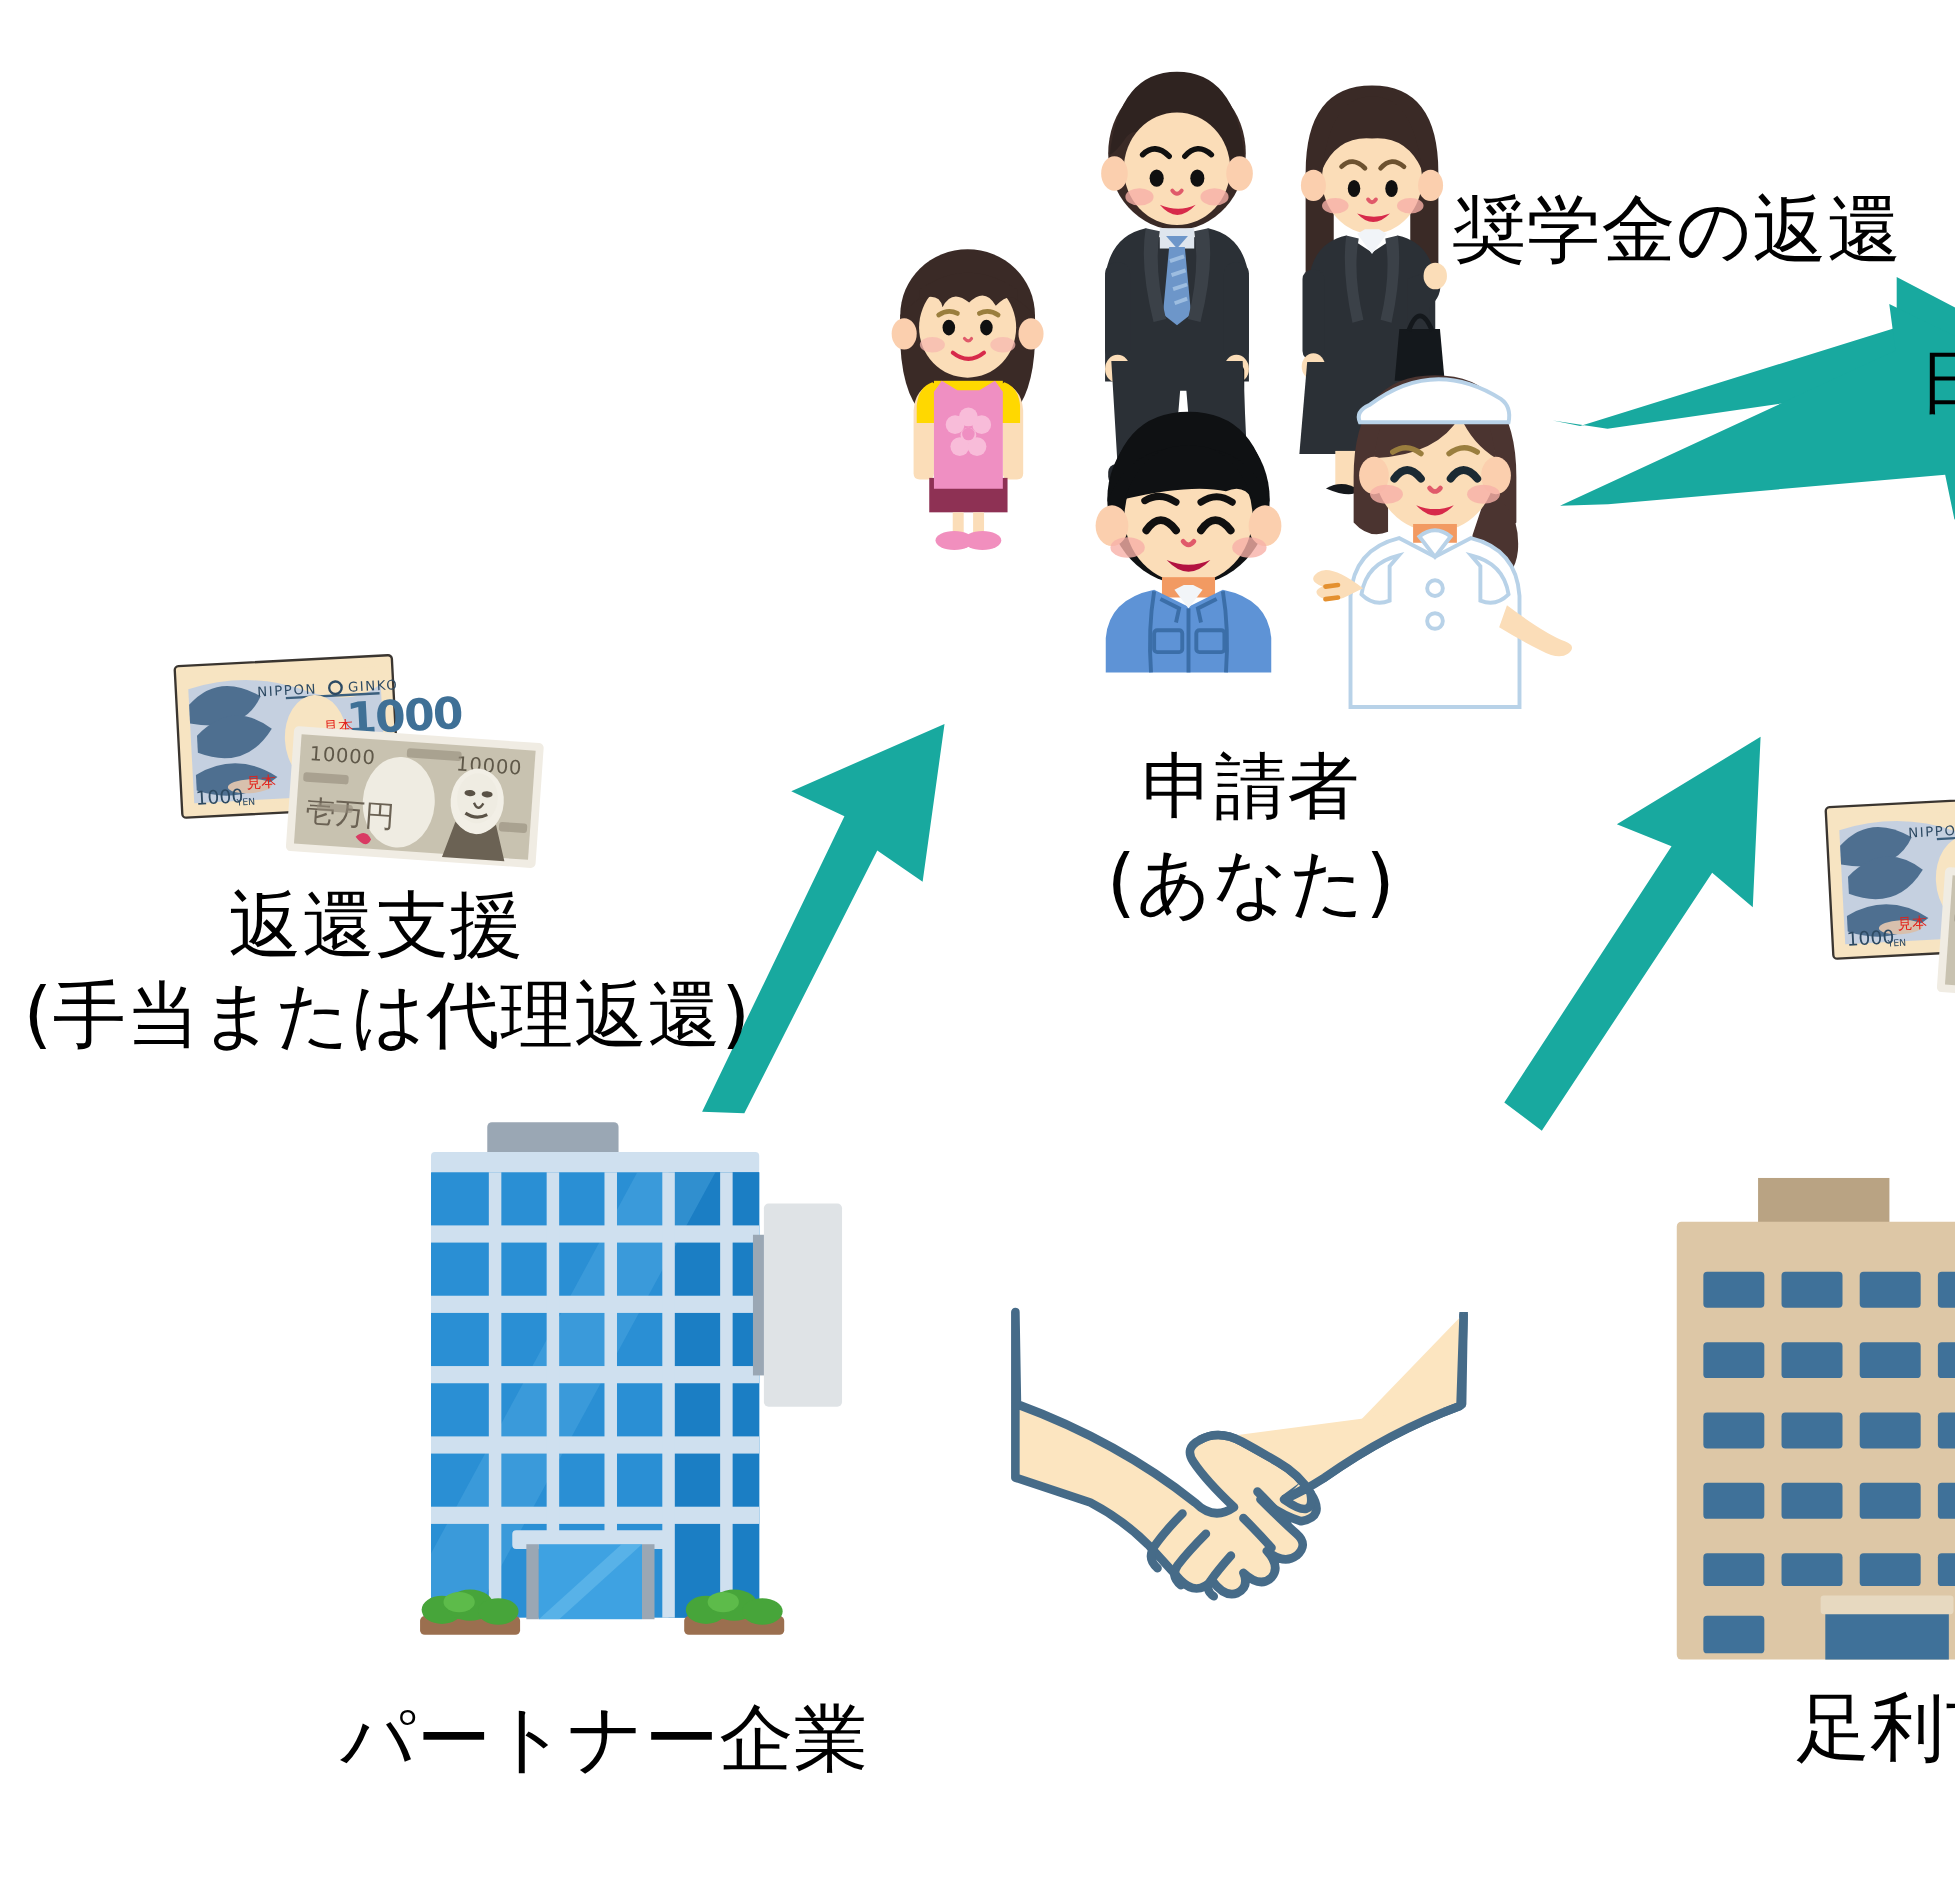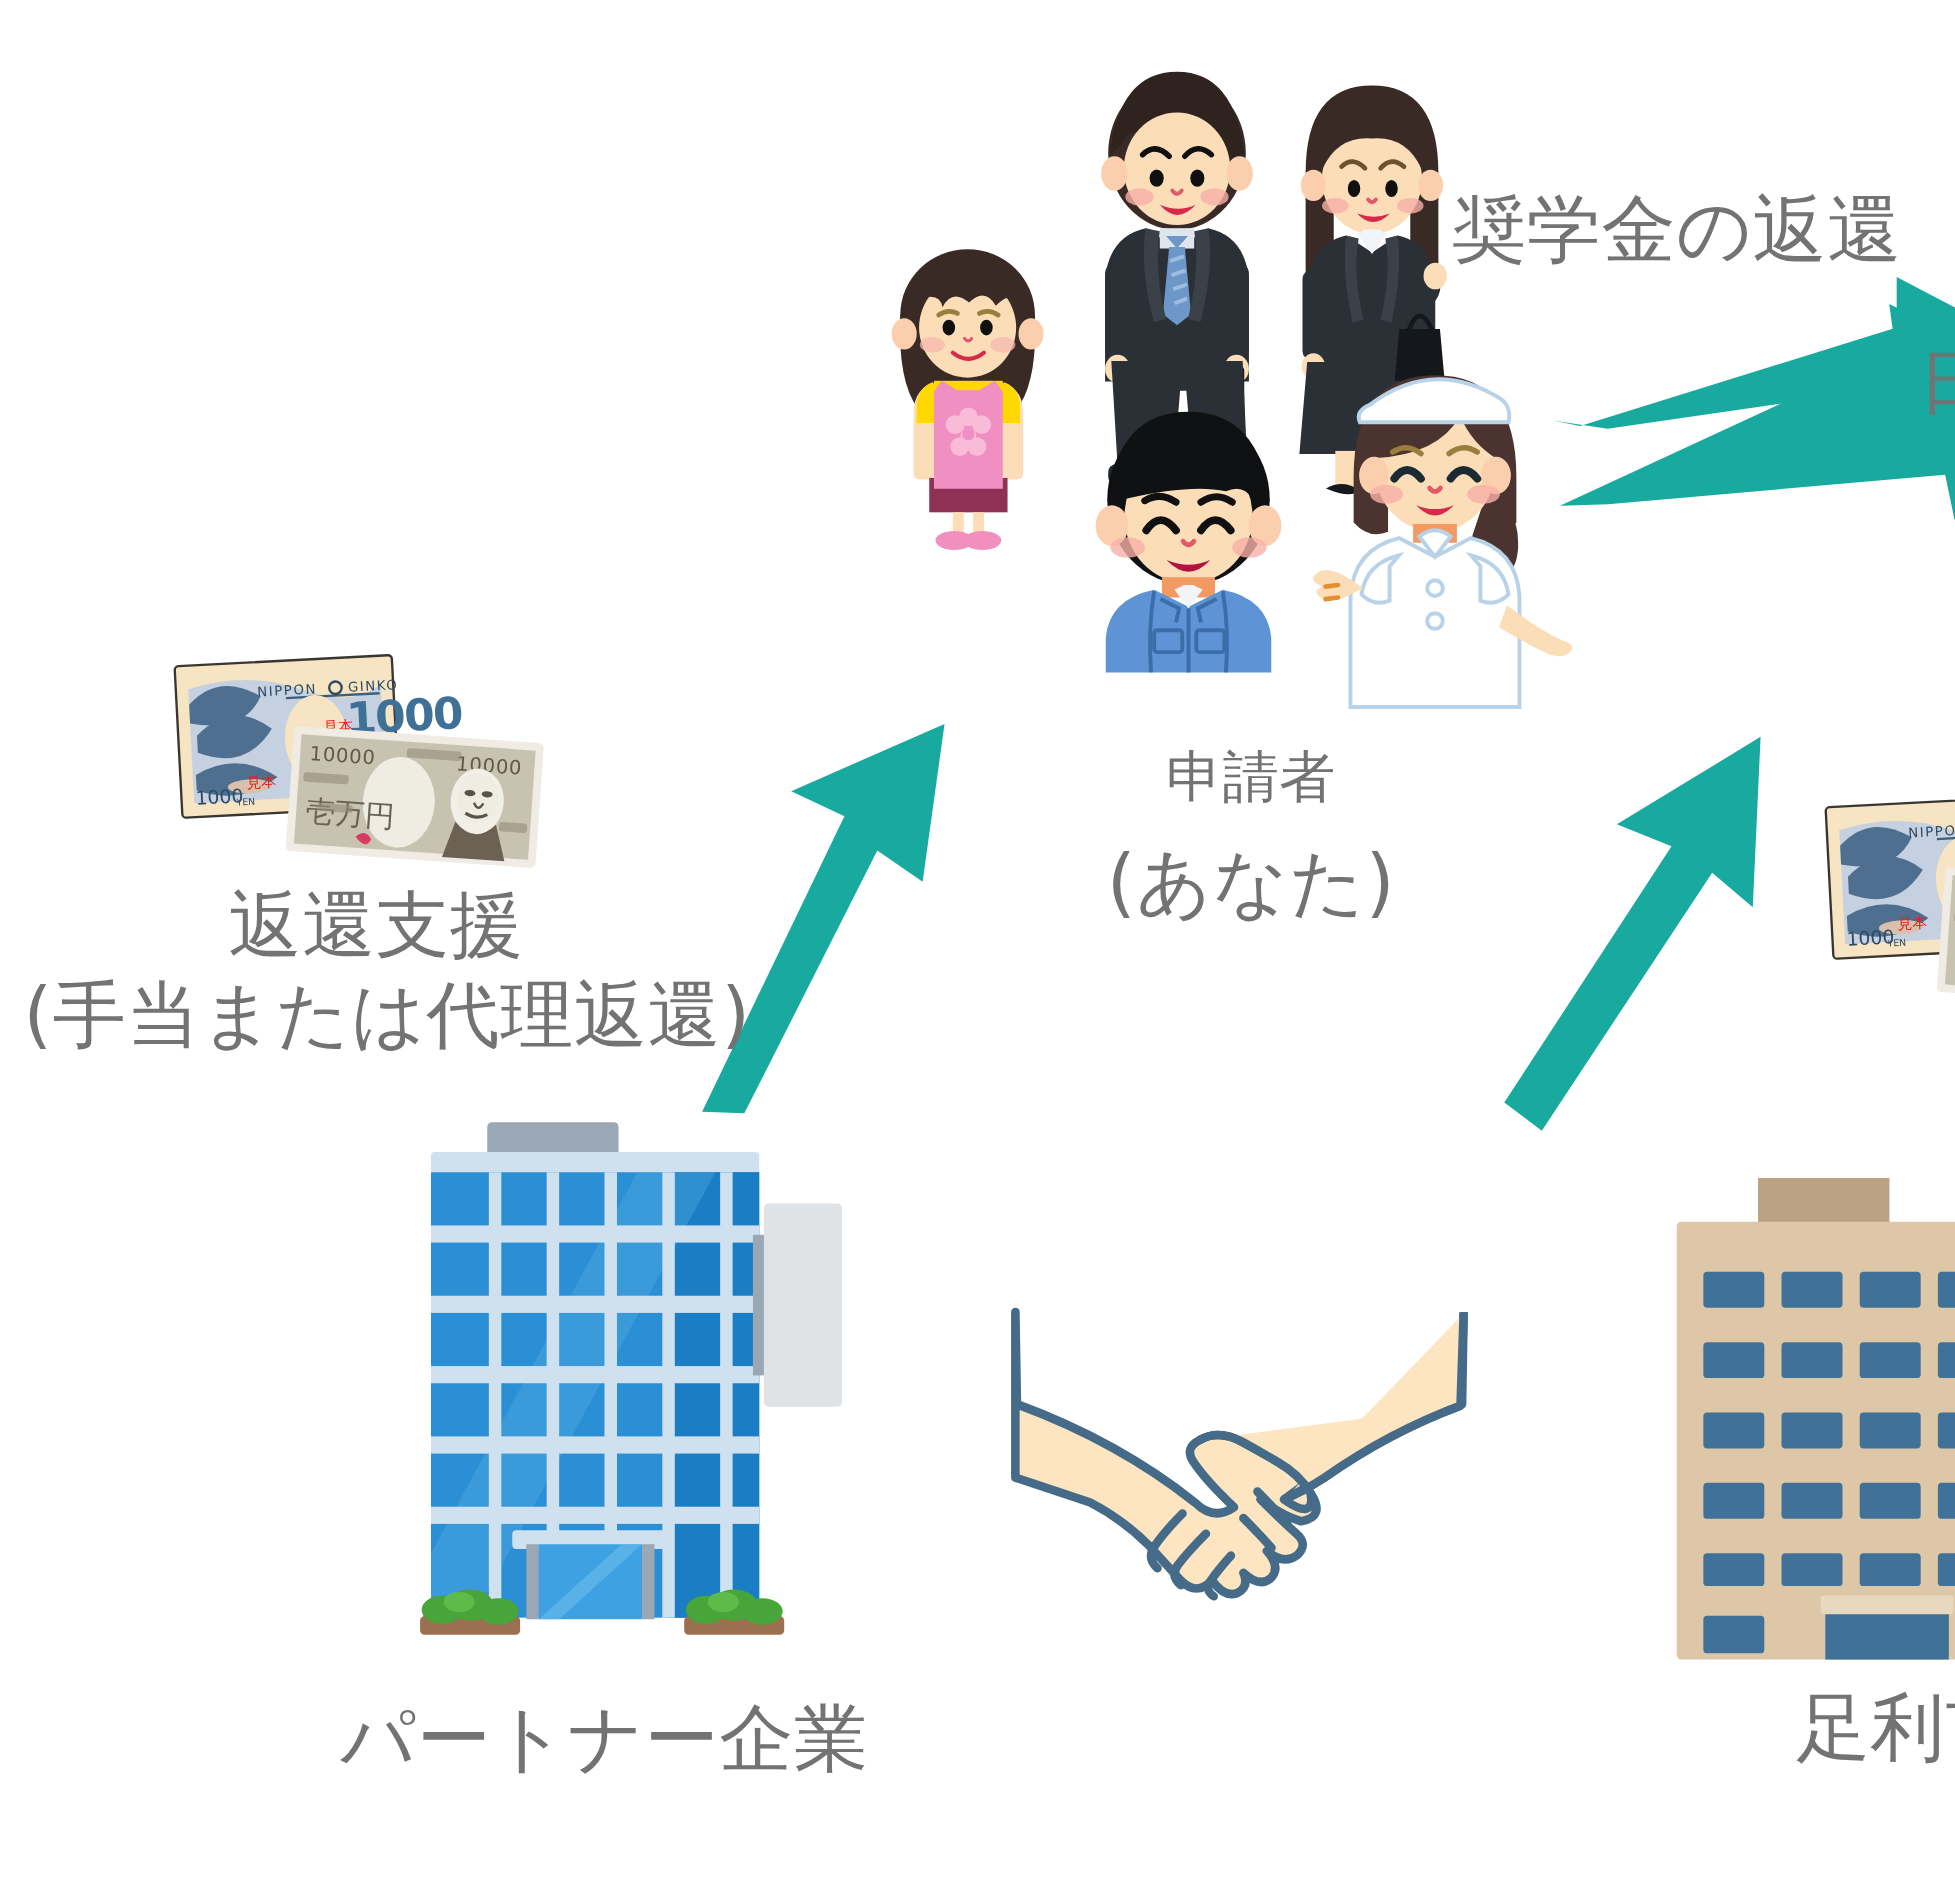--- a/index.html
+++ b/index.html
@@ -6,21 +6,21 @@
   body{font-family:"Liberation Sans","DejaVu Sans",sans-serif;}
   #stage{
     position:relative;
     width:2503px;height:1877px;
     background:#ffffff;
     overflow:hidden;
   }
   .abs{position:absolute;}
   .lbl{
     position:absolute;
-    color:#737373;
+    color:#000000;
     font-family:"DejaVu Sans","Liberation Sans",sans-serif;
     font-weight:400;
     line-height:1.22;
     text-align:center;
     white-space:pre;
     letter-spacing:0.01em;
   }
   svg{display:block;overflow:visible;}
 </style>
 </head>
@@ -408,21 +408,21 @@
       <path d="M318 262 Q342 286 356 302"></path>
       <path d="M300 296 Q322 318 336 334"></path>
     </g>
   </svg>
 
   <div class="lbl" style="left:1423px;top:184px;width:508px;font-size:74px;">奨学金の返還</div>
 
   <div class="lbl" style="left:1908px;top:340px;width:587px;font-size:70px;">日本学生支援機構</div>
   <div class="lbl" style="left:1908px;top:428px;width:587px;font-size:70px;">など</div>
 
-  <div class="lbl" style="left:985px;top:743px;width:532px;font-size:56px;">申請者</div>
+  <div class="lbl" style="left:985px;top:743px;width:532px;font-size:72px;">申請者</div>
   <div class="lbl" style="left:985px;top:837px;width:532px;font-size:74px;">(あなた)</div>
 
   <div class="lbl" style="left:23.5px;top:970px;width:727px;font-size:73px;">(手当または代理返還)</div>
   <div class="lbl" style="left:63px;top:880px;width:626px;font-size:73px;">返還支援</div>
 
   <div class="lbl" style="left:1889px;top:1017px;width:368px;font-size:73px;">補助金</div>
 
   <div class="lbl" style="left:233px;top:1693px;width:743px;font-size:74px;">パートナー企業</div>
 
   <div class="lbl" style="left:1556px;top:1682px;width:704px;font-size:74px;">足利市</div>

